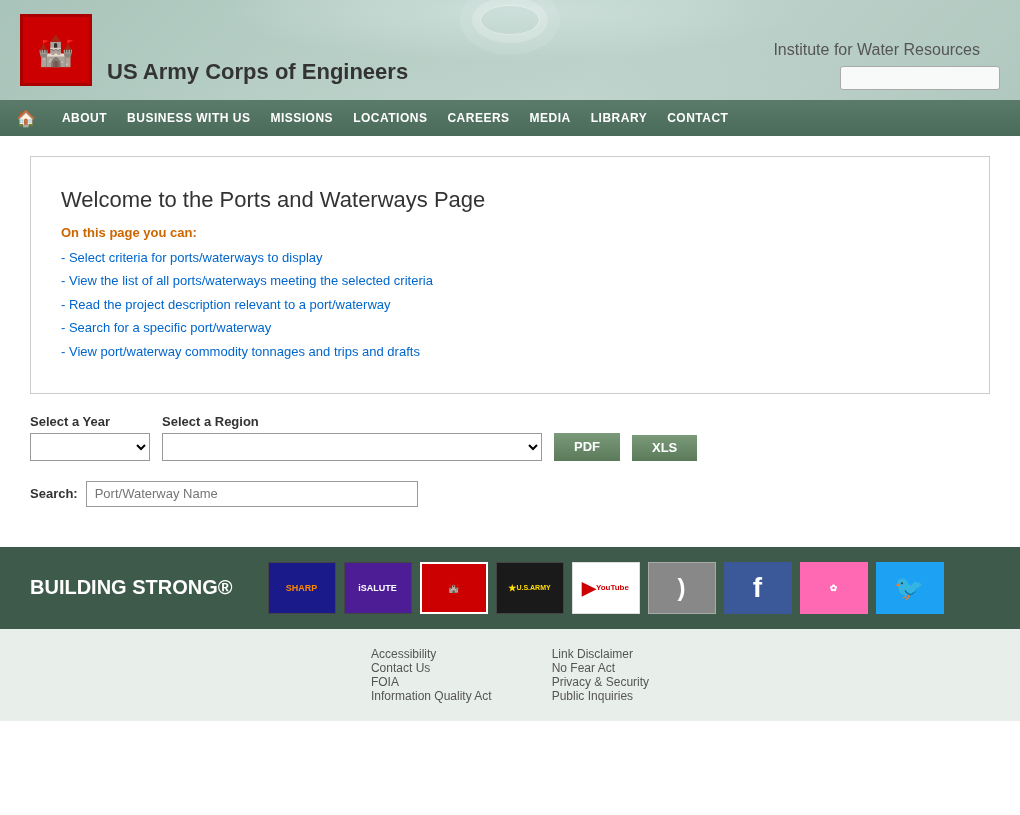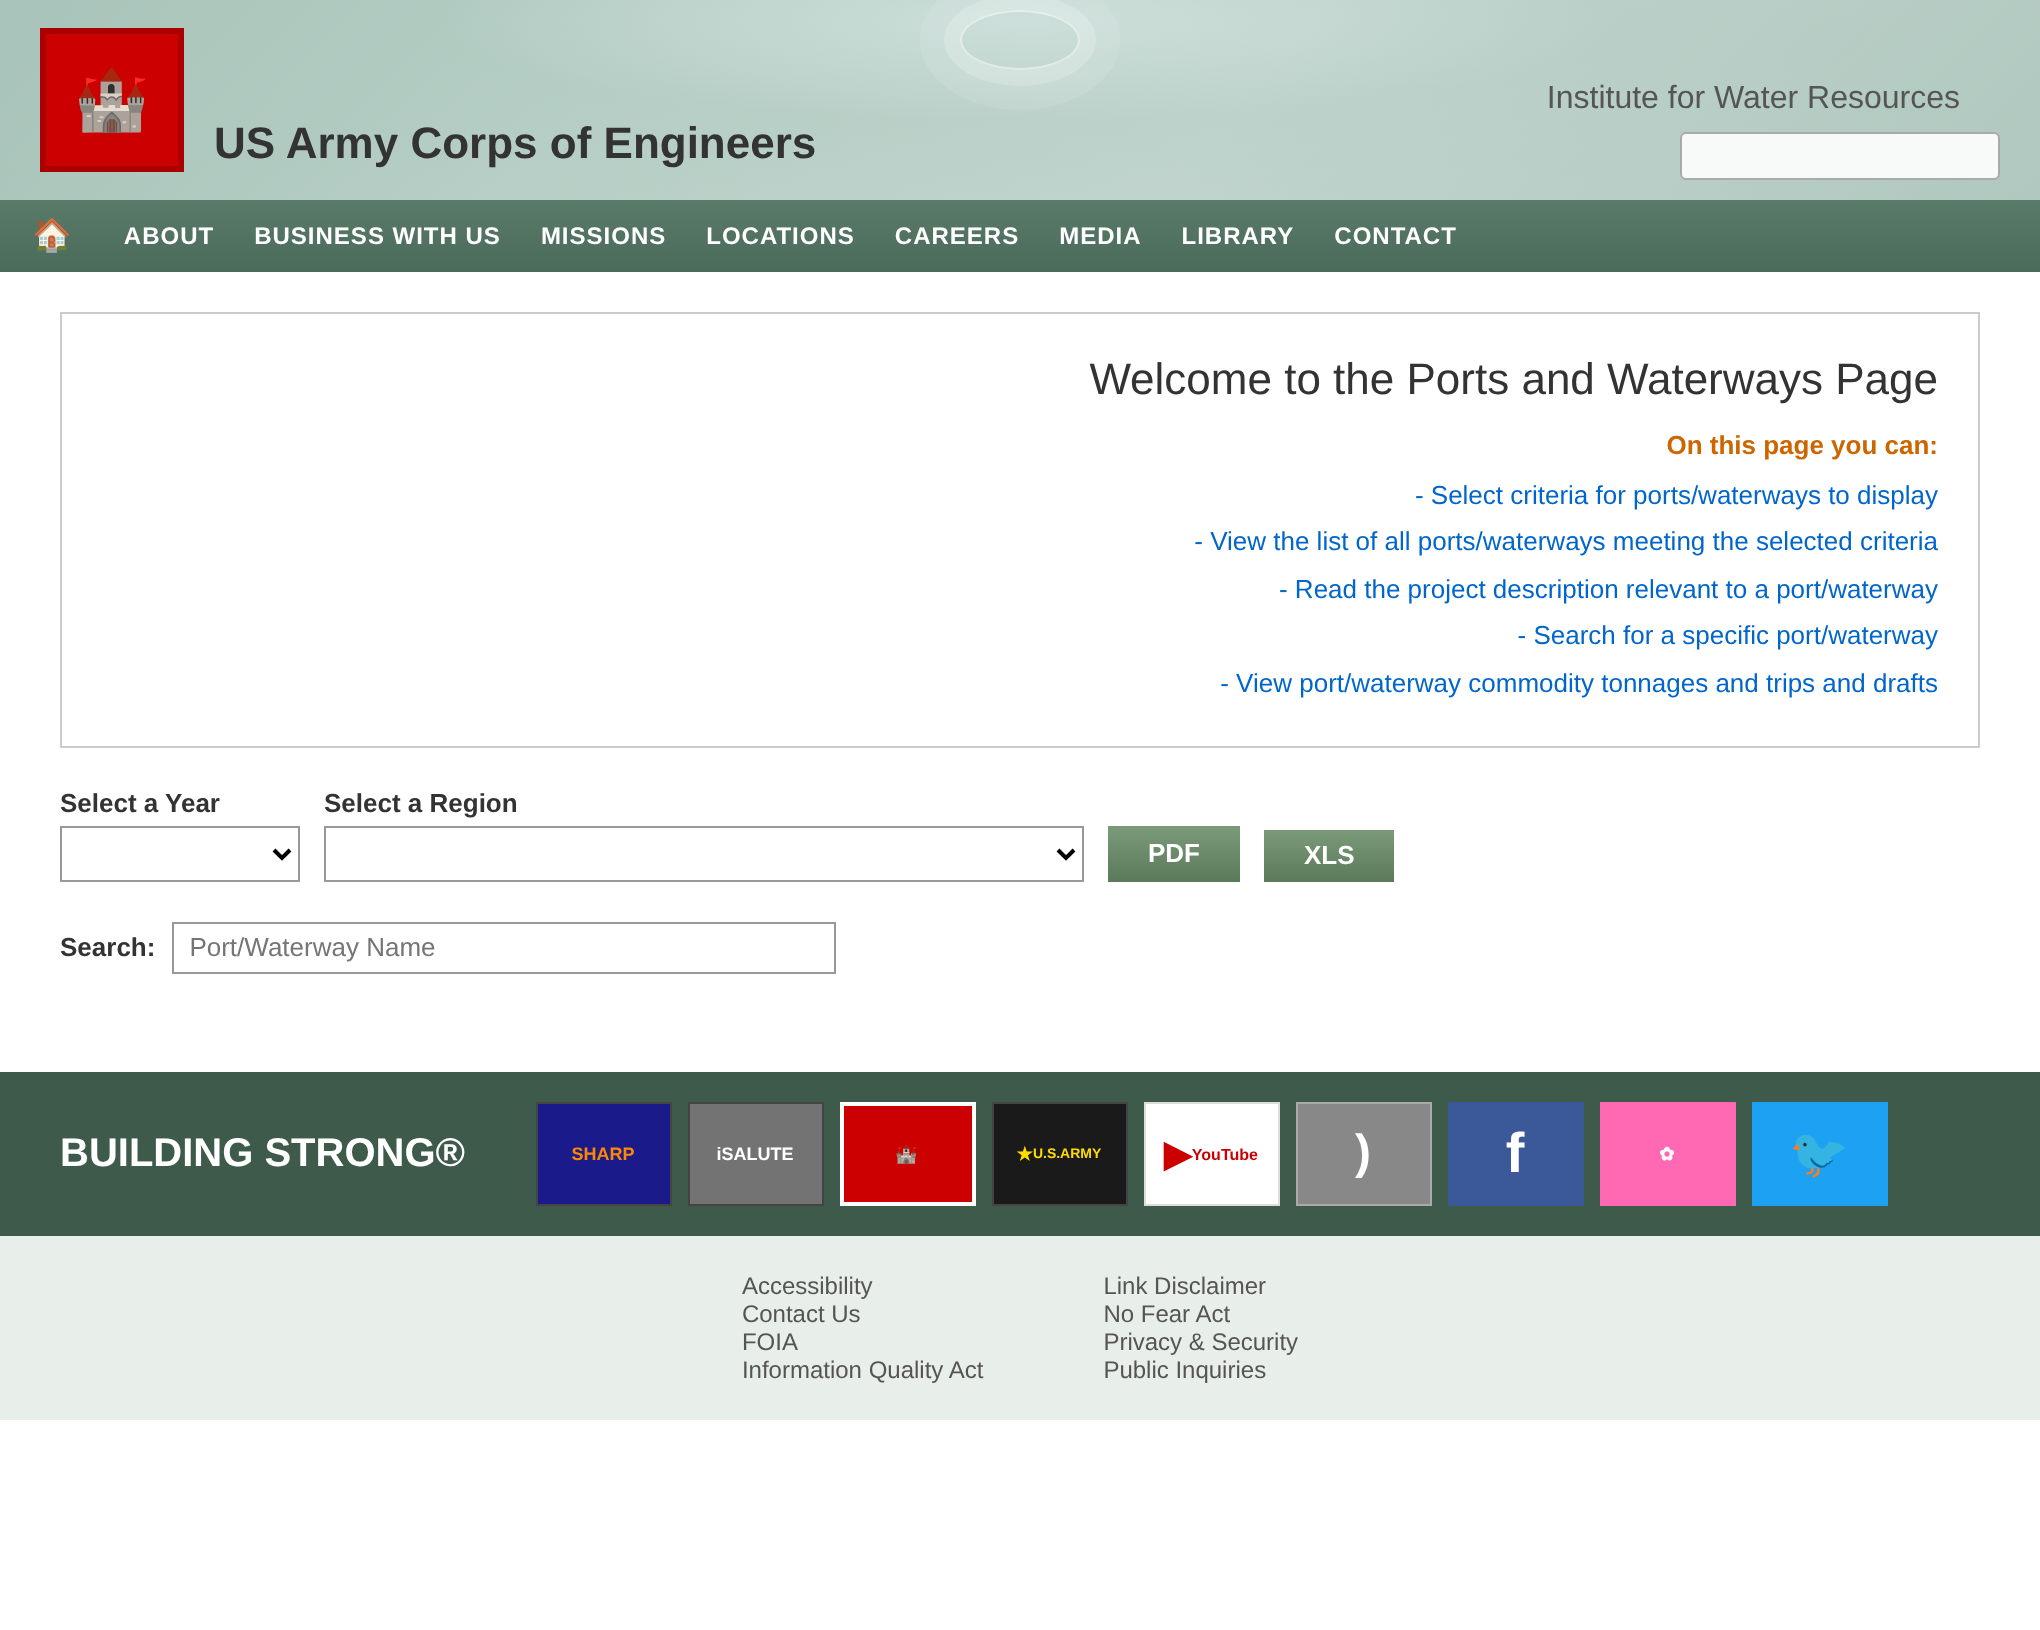--- a/index.html
+++ b/index.html
@@ -108,23 +108,22 @@
       letter-spacing: 0.5px;
     }
 
     
     .main-content {
       padding: 20px 30px;
       min-height: 400px;
     }
     .welcome-box {
       border: 1px solid #ccc;
-      padding: 20px;
+      padding: 30px;
       margin-bottom: 20px;
-      text-align: right;
     }
     .welcome-title {
       font-size: 22px;
       color: #333;
       margin-bottom: 12px;
       font-weight: normal;
     }
     .on-this-page {
       color: #cc6600;
       font-weight: bold;
@@ -234,21 +233,21 @@
       height: 52px;
       overflow: hidden;
       display: flex;
       align-items: center;
       justify-content: center;
       font-size: 9px;
       font-weight: bold;
       text-align: center;
     }
     .icon-sharp { background: #1a1a8a; color: #ff8800; border: 1px solid #444; }
-    .icon-isalute { background: #737373; color: white; border: 1px solid #444; }
+    .icon-isalute { background: #4c1d95; color: white; border: 1px solid #444; }
     .icon-usace { background: #cc0000; color: white; border: 2px solid white; }
     .icon-army { background: #1a1a1a; color: #ffdd00; border: 1px solid #444; }
     .icon-youtube { background: white; color: #cc0000; font-size: 18px; font-weight: bold; border: 1px solid #ddd; }
     .icon-blog { background: #cccccc; color: #333; font-size: 22px; border: 1px solid #aaa; }
     .icon-facebook { background: #3b5998; color: white; font-size: 28px; font-weight: bold; }
     .icon-twitter { background: #1da1f2; color: white; font-size: 24px; }
 
     
     .footer-links {
       background: #e8eeea;

